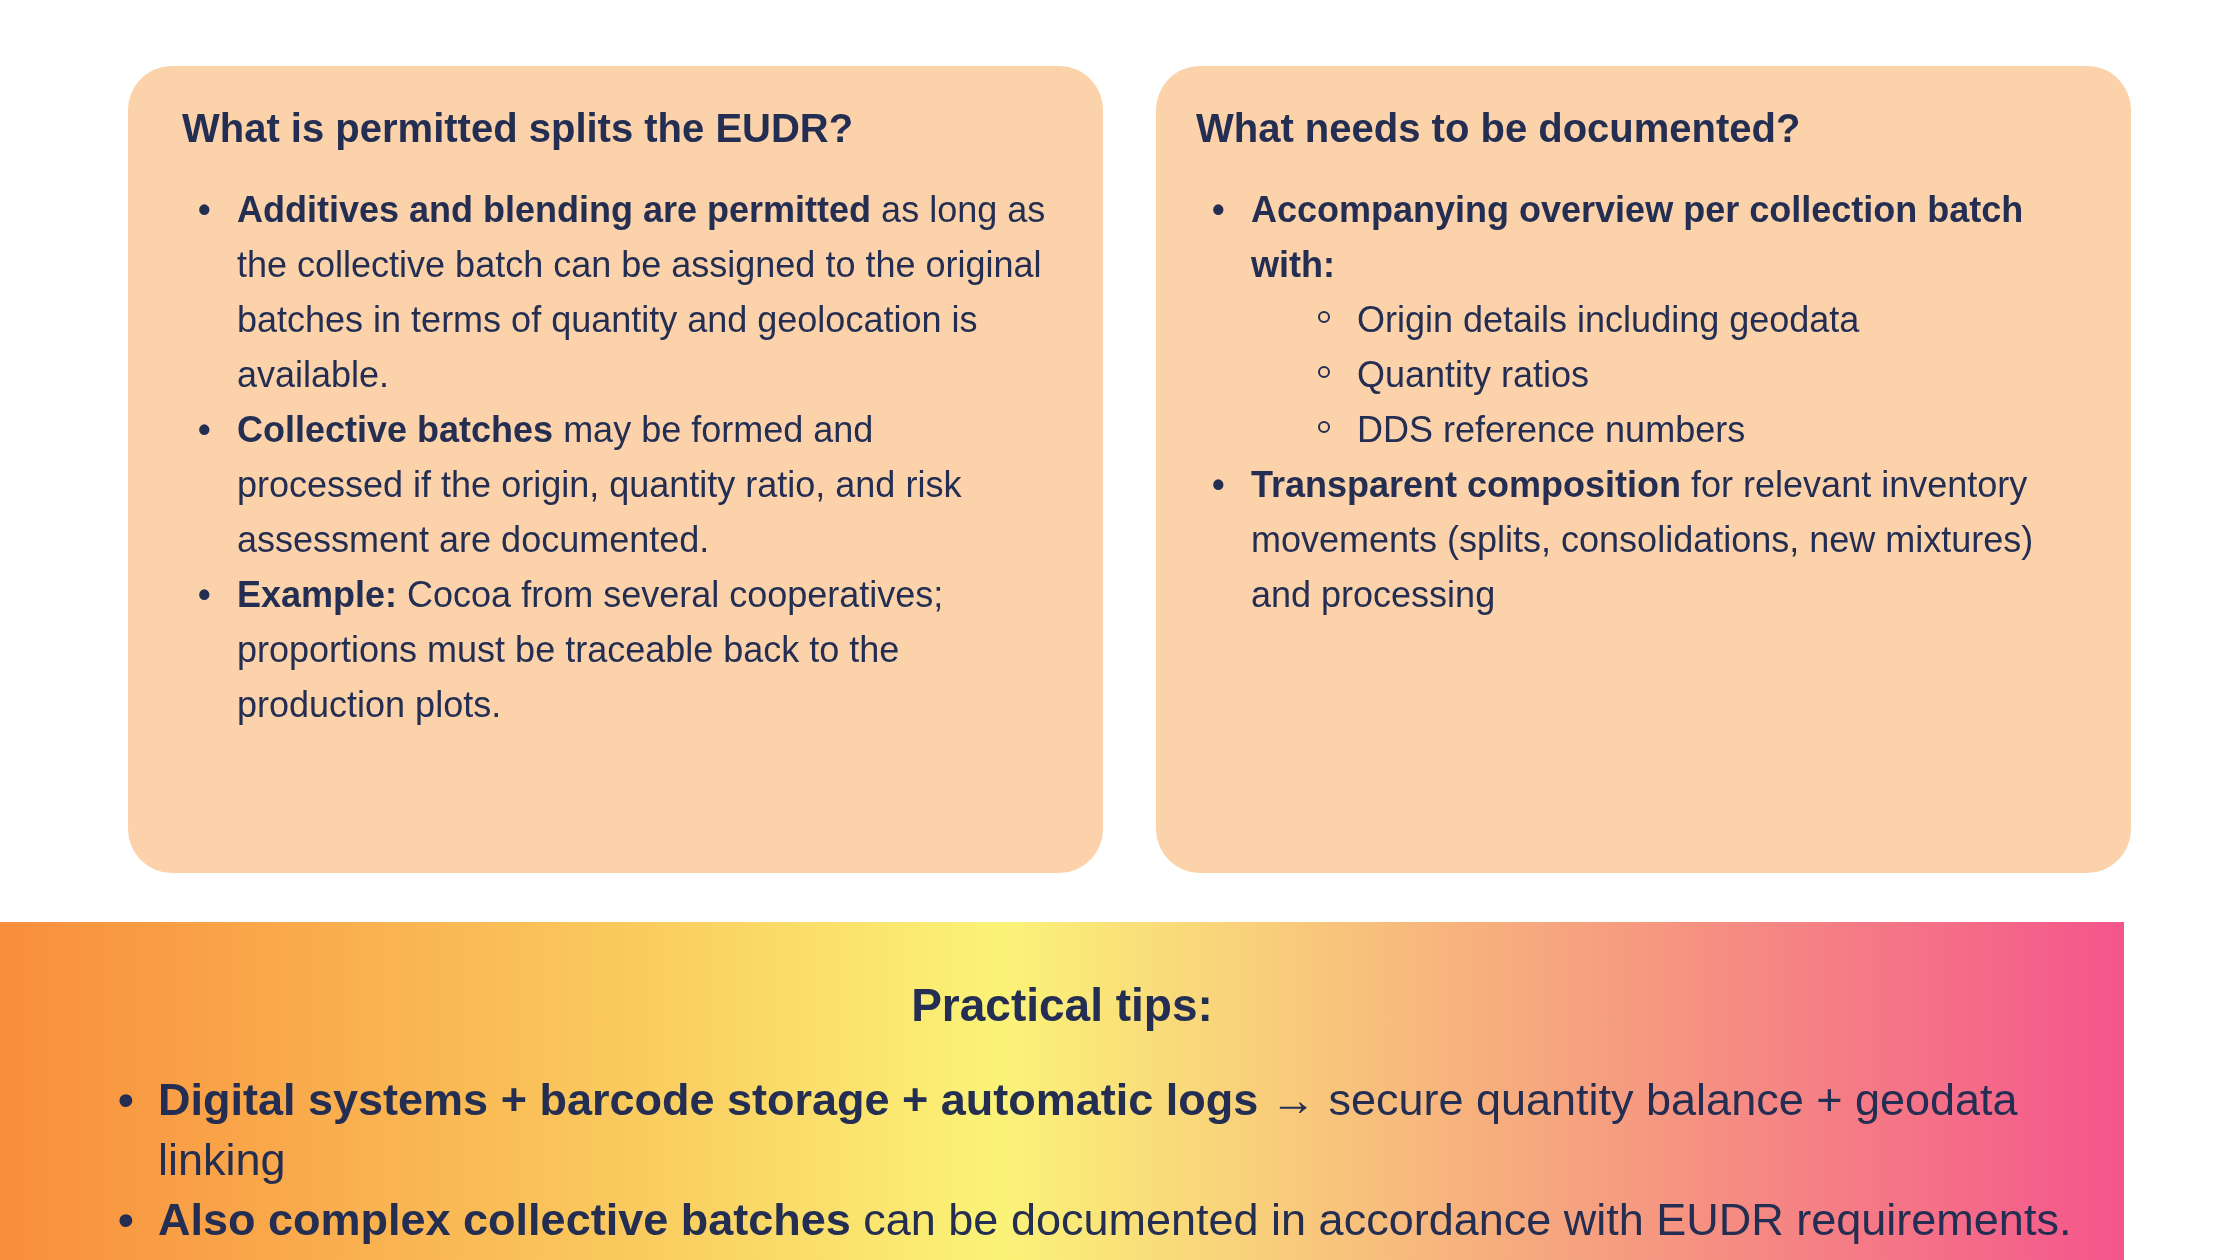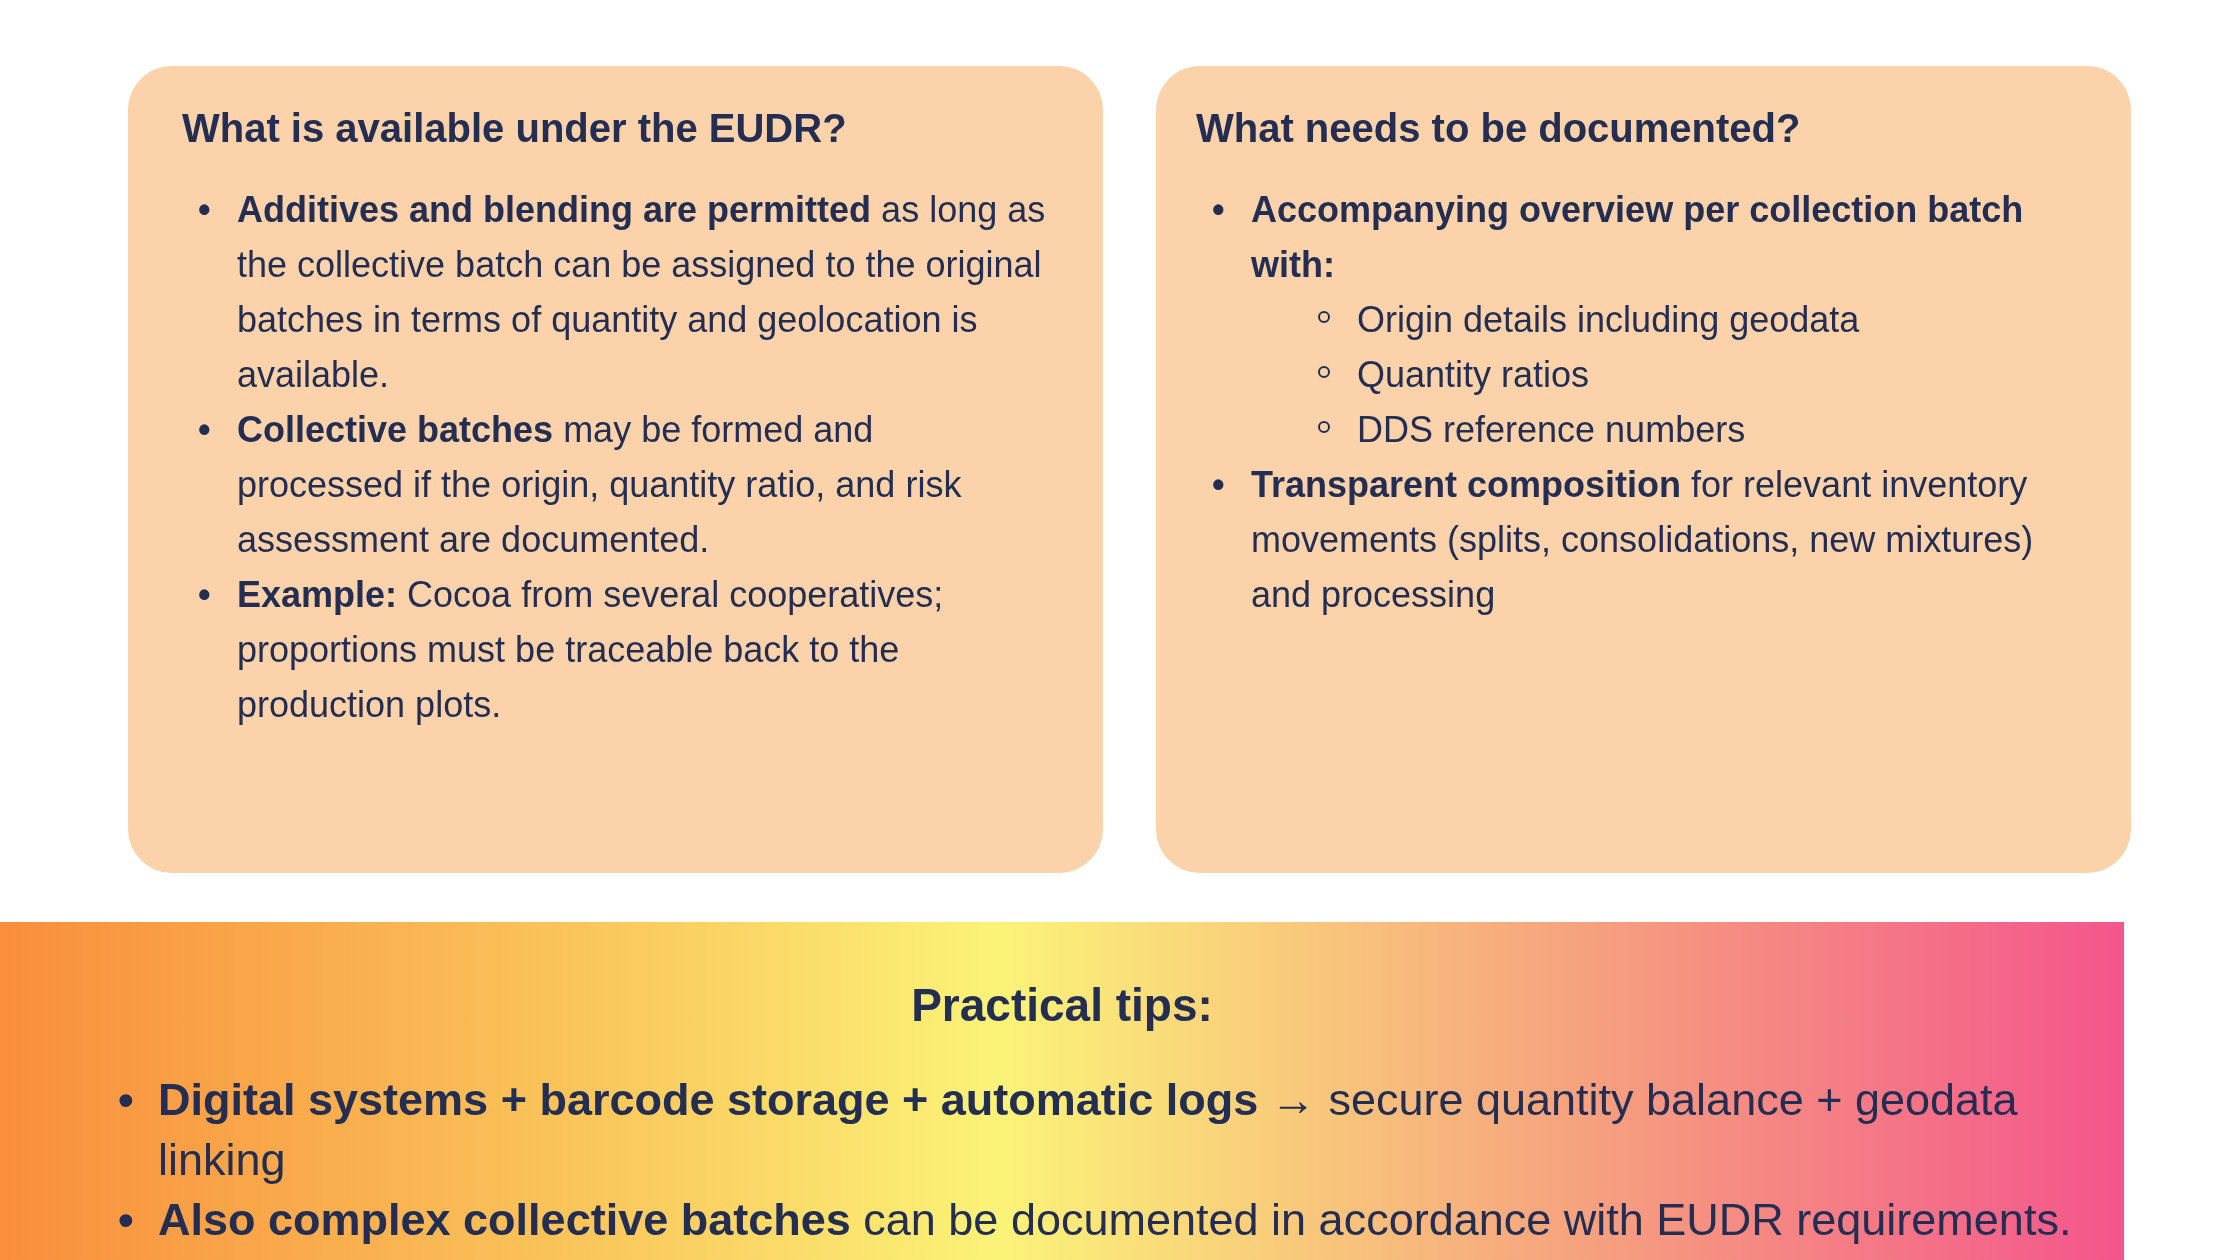--- a/index.html
+++ b/index.html
@@ -113,21 +113,21 @@
     top: 0;
     font-weight: 700;
   }
 </style>
 </head>
 <body>
 
 <div class="slide">
 
   <section class="card left">
-    <h2 class="card-title">What is available under the EUDR?</h2>
+    <h2 class="card-title">What is permitted splits the EUDR?</h2>
     <ul class="bullets">
       <li>
         <span class="b">Additives and blending are permitted</span><span> as long as the collective batch can be assigned to the original batches in terms of quantity and geolocation is available.</span>
       </li>
       <li>
         <span class="b">Collective batches</span><span> may be formed and processed if the origin, quantity ratio, and risk assessment are documented.</span>
       </li>
       <li>
         <span class="b">Example:</span><span> Cocoa from several cooperatives; proportions must be traceable back to the production plots.</span>
       </li>

